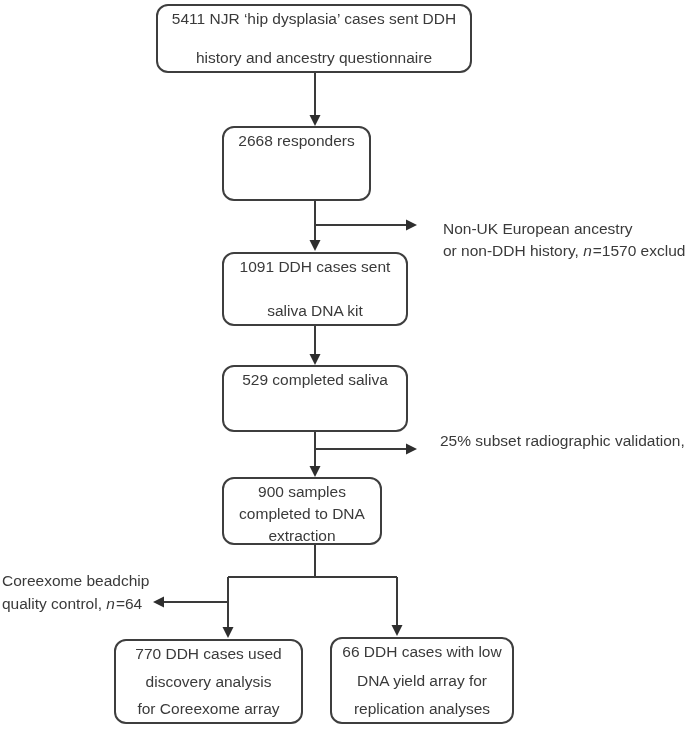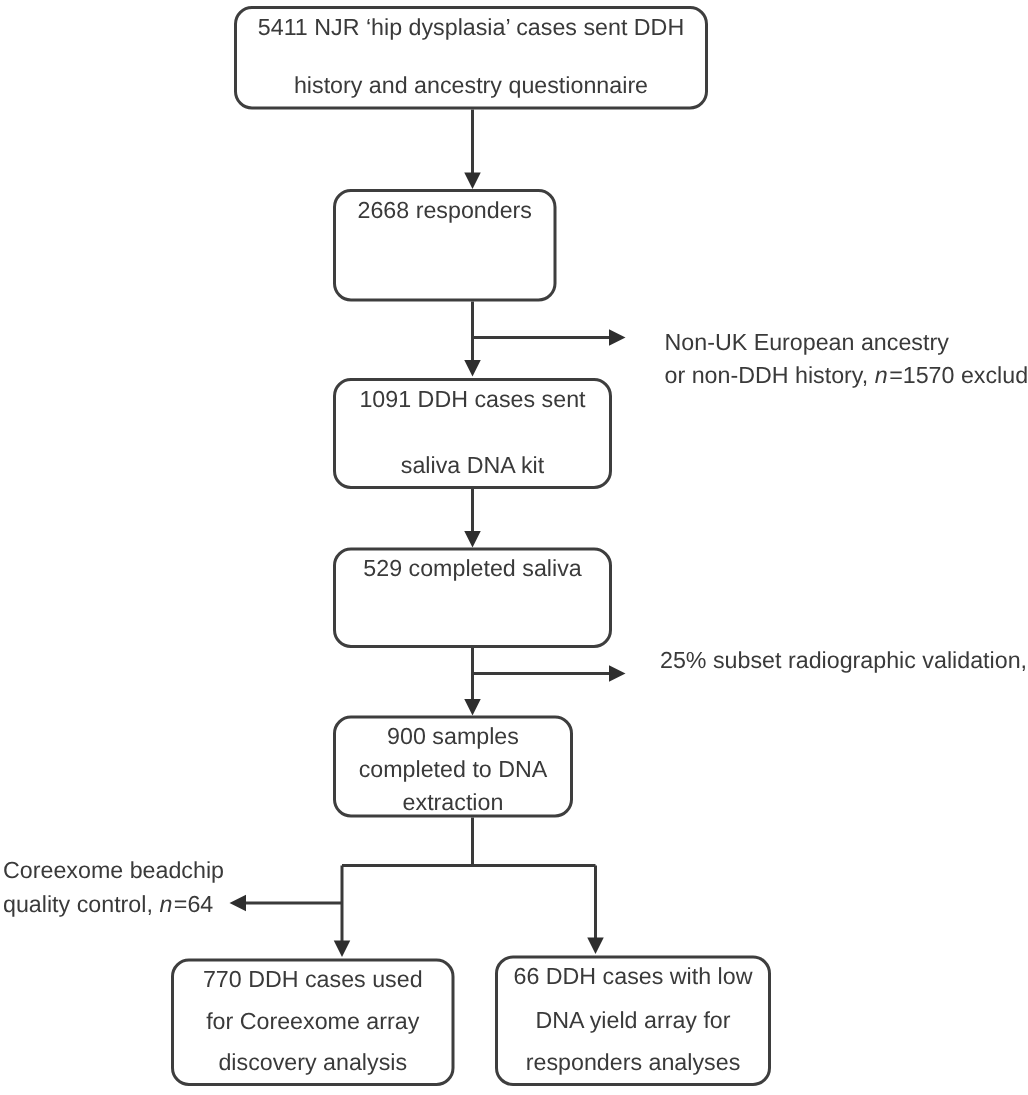--- a/index.html
+++ b/index.html
@@ -95,28 +95,28 @@
   </div>
 
   <div class="box b4">
     <span class="ln">900 samples</span>
     <span class="ln">completed to DNA</span>
     <span class="ln">extraction</span>
   </div>
 
   <div class="box b5">
     <span class="ln">770 DDH cases used</span>
+    <span class="ln">discovery analysis</span>
     <span class="ln">for Coreexome array</span>
-    <span class="ln">discovery analysis</span>
   </div>
 
   <div class="box b6">
     <span class="ln">66 DDH cases with low</span>
     <span class="ln">DNA yield array for</span>
-    <span class="ln">responders analyses</span>
+    <span class="ln">replication analyses</span>
   </div>
 
   <div class="ann a1">
     <span class="ln">
       <span>Non-UK European ancestry</span>
     </span>
     <span class="ln">
       <span>or non-DDH history, </span><i class="nv">n</i><span>=1570 excluded</span>
     </span>
   </div>

